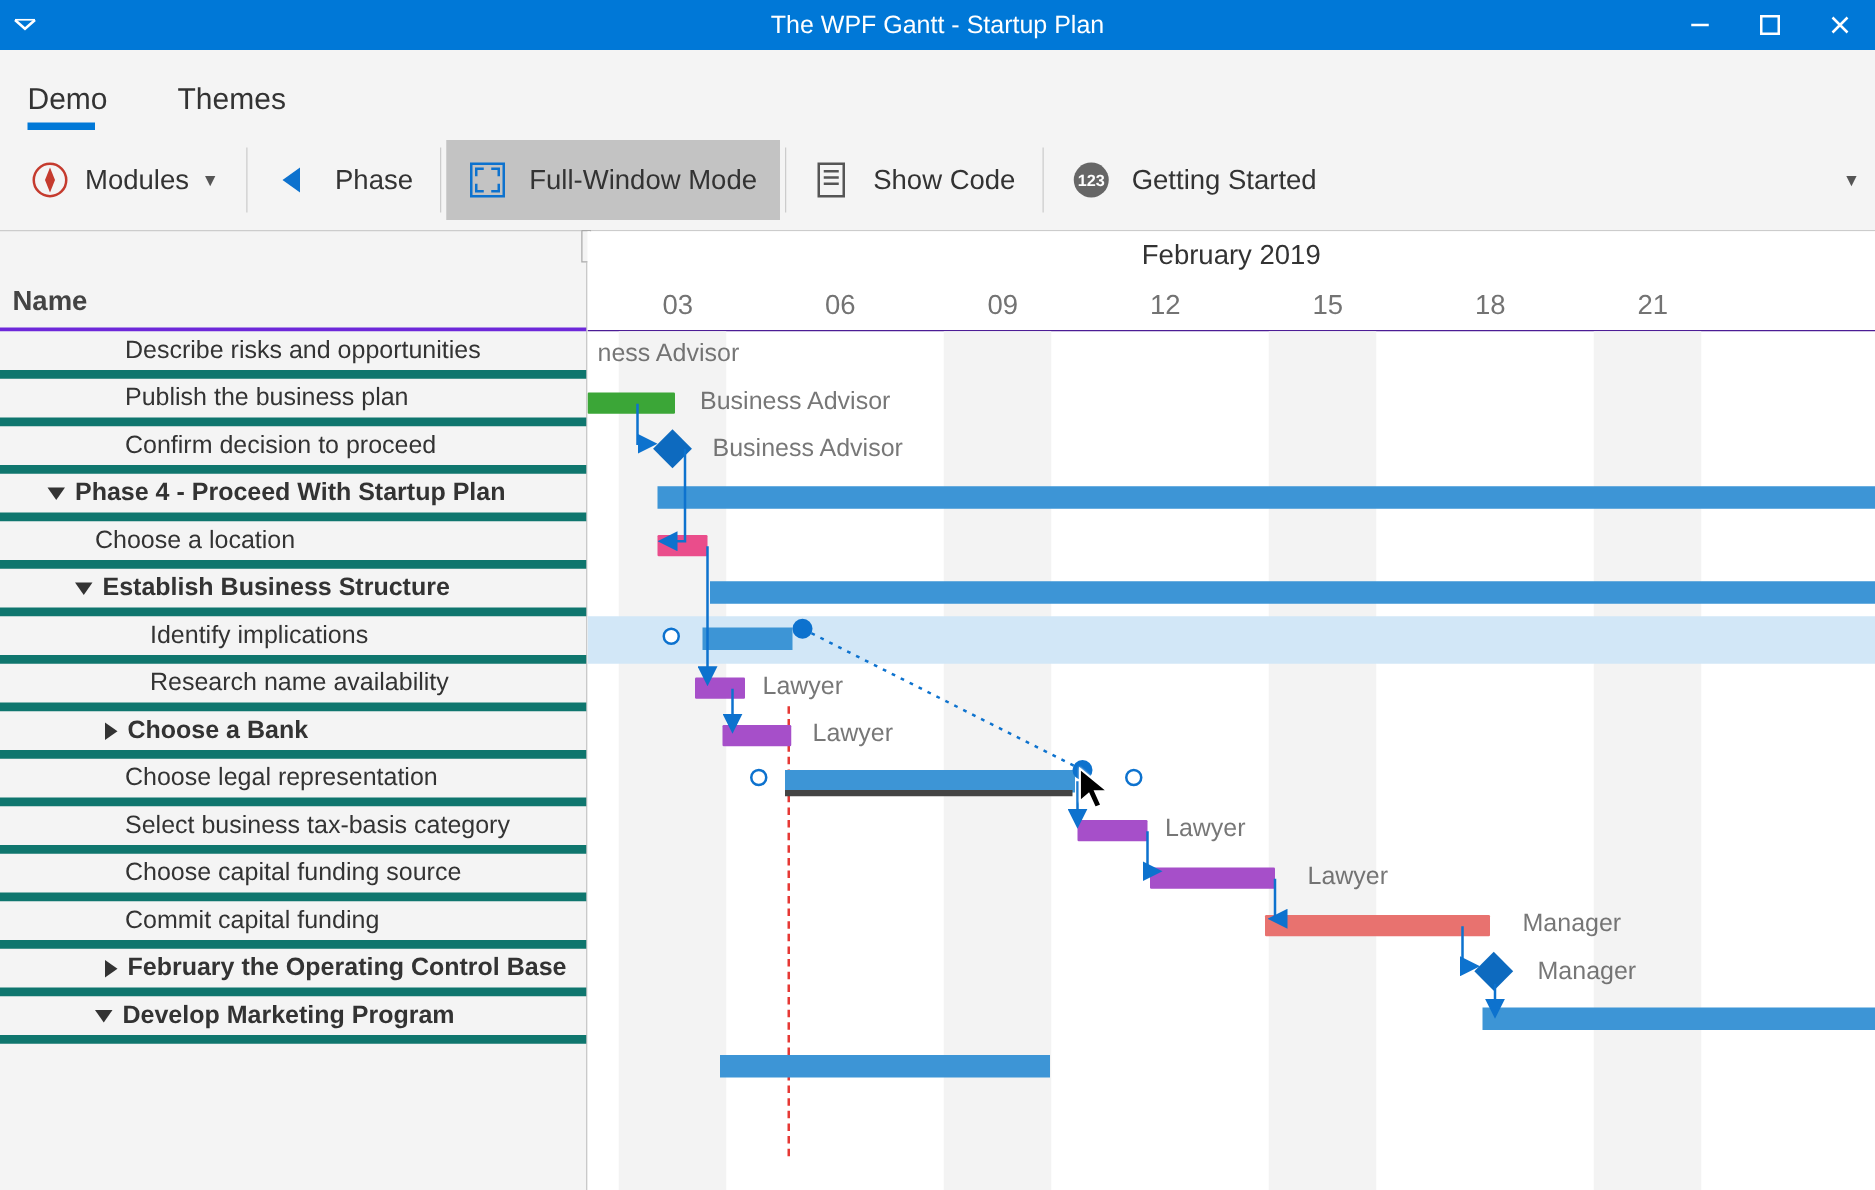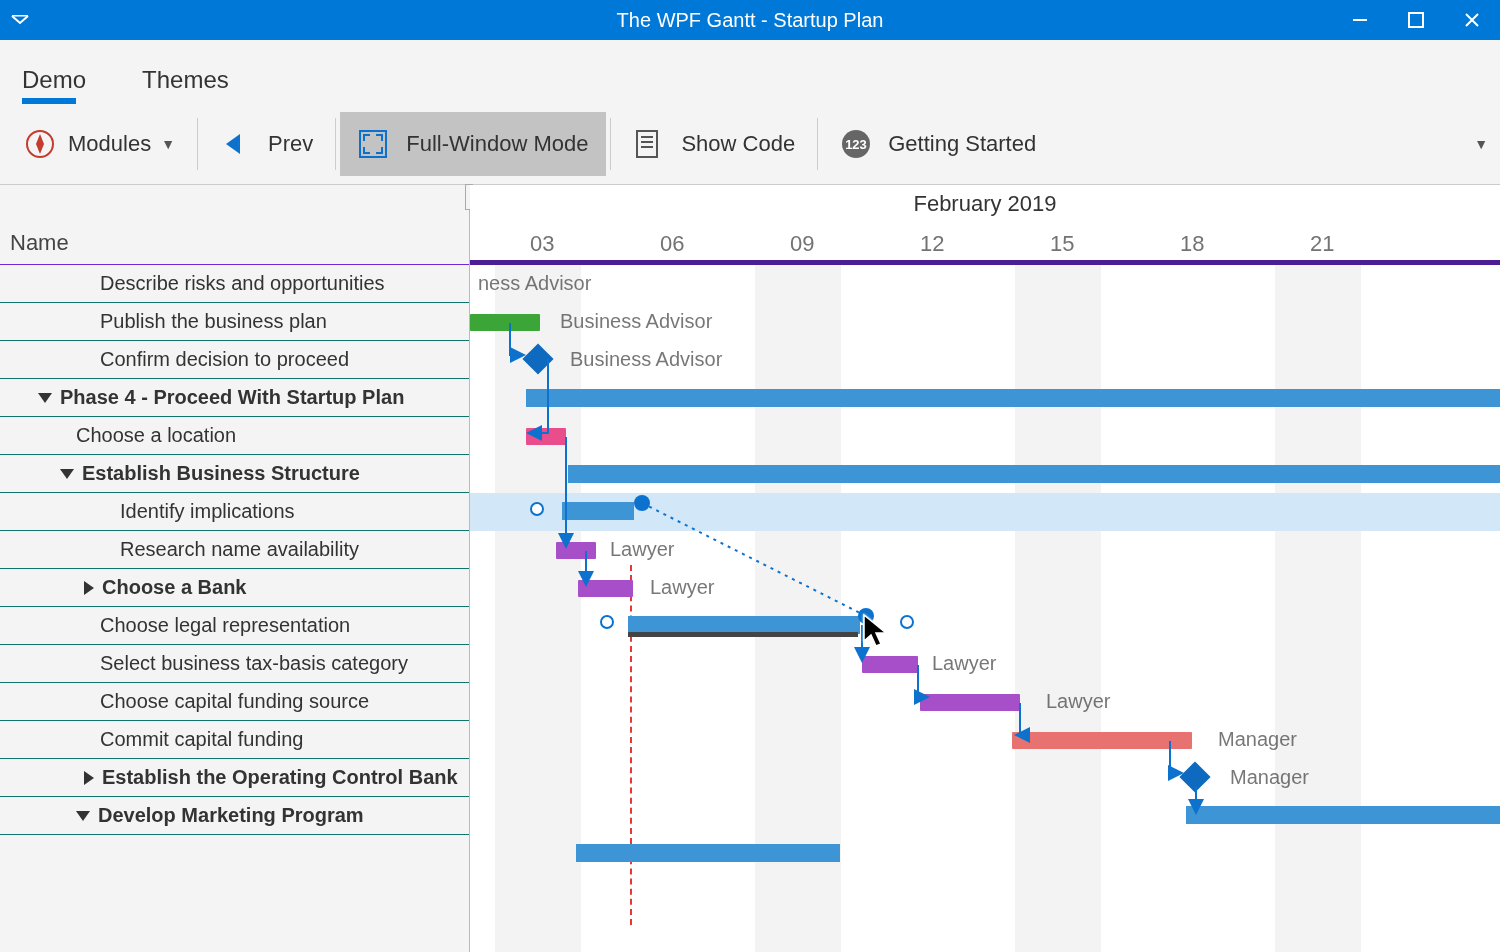--- a/index.html
+++ b/index.html
@@ -25,37 +25,37 @@
   .toolbar .btn.modules { gap: 10px; }
   .toolbar .btn.active { background: #c3c3c3; }
   .toolbar .icon { width: 34px; height: 34px; display: flex; align-items: center; justify-content: flex-start; }
   .toolbar .chev { font-size: 14px; color: #555; }
   .toolbar .caret-right { position: absolute; right: 12px; top: 50%; transform: translateY(-50%); font-size: 14px; color: #555; }
 
   
   .content { display: flex; height: 768px; border-top: 1px solid #ccc; }
   .leftpane { width: 470px; border-right: 1px solid #bbb; position: relative; }
   .splitter-handle { position: absolute; right: -4px; top: -1px; width: 8px; height: 26px; background: #f4f4f4; border: 1px solid #aaa; }
-  .leftpane .hdr { height: 80px; padding: 0 10px; display: flex; align-items: flex-end; font-size: 22px; color: #444; border-bottom: 1px solid #6d28d9; padding-bottom: 8px; }
+  .leftpane .hdr { height: 80px; padding: 0 10px; display: flex; align-items: flex-end; font-size: 22px; color: #444; border-bottom: 3px solid #6d28d9; padding-bottom: 8px; font-weight: bold; }
   .leftpane .rows { }
-  .row { height: 38px; display: flex; align-items: center; border-bottom: 1px solid #0f766e; font-size: 20px; white-space: nowrap; overflow: hidden; }
+  .row { height: 38px; display: flex; align-items: center; border-bottom: 7px solid #0f766e; font-size: 20px; white-space: nowrap; overflow: hidden; }
   .row.l1 { padding-left: 38px; font-weight: 700; }
   .row.l2 { padding-left: 60px; font-weight: 700; }
   .row.l3 { padding-left: 84px; font-weight: 700; }
   .row.leaf1 { padding-left: 100px; font-weight: 400; }
   .row.leaf2 { padding-left: 76px; font-weight: 400; }
   .row.leaf3 { padding-left: 120px; font-weight: 400; }
   .row.sel { background: #e4f1fb; }
   .tri { display: inline-block; width: 0; height: 0; margin-right: 8px; border-style: solid; }
   .tri.down { border-width: 10px 7px 0 7px; border-color: #333 transparent transparent transparent; }
   .tri.right { border-width: 7px 0 7px 10px; border-color: transparent transparent transparent #333; }
 
   
   .rightpane { flex: 1; position: relative; background: #fff; overflow: hidden; }
-  .timeline-hdr { height: 80px; border-bottom: 5px solid #4c1d95; position: relative; }
+  .timeline-hdr { height: 80px; border-bottom: 1px solid #4c1d95; position: relative; }
   .timeline-hdr .month { height: 40px; text-align: center; font-size: 22px; color: #333; padding-top: 6px; }
   .timeline-hdr .days { height: 40px; position: relative; }
   .days .day { position: absolute; top: 6px; font-size: 22px; color: #737373; }
 
   .chartarea { position: relative; height: 688px; }
   .shade { position: absolute; top: 0; bottom: 0; background: #f3f3f3; }
   .selband { position: absolute; height: 38px; left: 0; right: 0; background: #d2e7f7; top: 228px; }
   .deadline { position: absolute; top: 0; bottom: 0; width: 0; border-left: 2px dashed #e63935; }
   .lbl { position: absolute; font-size: 20px; color: #333a; white-space: nowrap; }
   .bar { position: absolute; height: 17px; border-radius: 1px; }
@@ -122,21 +122,21 @@
     <span>Modules</span>
     <span class="chev">▼</span>
   </div>
   <div class="sep"></div>
   <div class="btn">
     <span class="icon">
         <svg width="26" height="26">
           <path d="M20 3 L6 13 L20 23 Z" fill="#0d72ce"></path>
         </svg>
       </span>
-    <span>Prev</span>
+    <span>Phase</span>
   </div>
   <div class="sep"></div>
   <div class="btn active">
     <span class="icon">
         <svg width="30" height="30" viewBox="0 0 30 30">
           <rect x="2" y="2" width="26" height="26" stroke="#0d72ce" stroke-width="2" fill="none"></rect>
           <path d="M6 12 L6 6 L12 6 M18 6 L24 6 L24 12 M24 18 L24 24 L18 24 M12 24 L6 24 L6 18" stroke="#0d72ce" stroke-width="2" fill="none"></path>
         </svg>
       </span>
     <span>Full-Window Mode</span>
@@ -208,21 +208,21 @@
           <span>Select business tax-basis category</span>
         </div>
       <div class="row leaf1">
           <span>Choose capital funding source</span>
         </div>
       <div class="row leaf1">
           <span>Commit capital funding</span>
         </div>
       <div class="row l3">
           <span class="tri right"></span>
-          <span>Establish the Operating Control Bank</span>
+          <span>February the Operating Control Base</span>
         </div>
       <div class="row l3" style="padding-left:76px">
           <span class="tri down"></span>
           <span>Develop Marketing Program</span>
         </div>
     </div>
     <div class="splitter-handle"></div>
   </div>
 
   <div class="rightpane">

